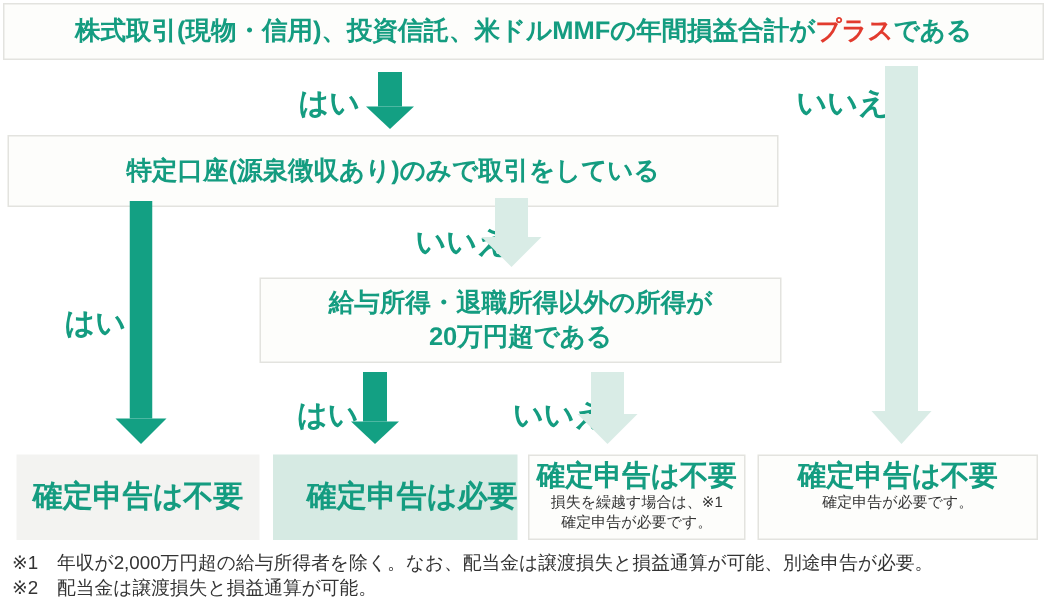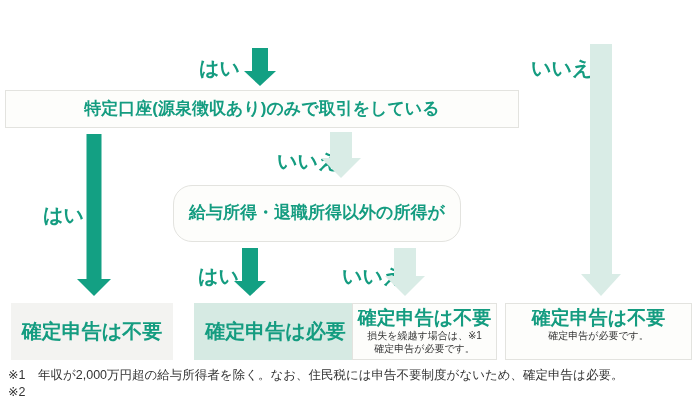--- a/index.html
+++ b/index.html
@@ -50,89 +50,96 @@
   .footnotes { position:absolute; left:8px; top:367px; color:var(--note); font-size:12.5px; }
   .fn-row { display:flex; line-height:17px; }
   .fn-marker { width:30px; flex:0 0 30px; }
   .fn-text { white-space:nowrap; }
 </style>
 </head>
 <body>
 
 <div class="stage">
 
+  <div class="qbox" style="left:2px; top:2px; width:694px; height:38px;">
+    <div>
+      <span>株式取引(現物・信用)、投資信託、米ドルMMFの年間損益合計が</span><span class="red">プラス</span><span>である</span>
+    </div>
+  </div>
 
   <div class="branch-label" style="left:199px; top:55px;">はい</div>
   <div class="arrow dark" style="left:244px; top:48px; width:32px; height:38px;">
     <span class="shaft" style="width:16px; height:23px;"></span>
     <span class="head"></span>
   </div>
 
   <div class="branch-label" style="left:531px; top:55px;">いいえ</div>
   <div class="arrow light" style="left:581px; top:44px; width:40px; height:252px;">
     <span class="shaft" style="width:22px; height:230px;"></span>
     <span class="head"></span>
   </div>
 
-  <div class="qbox" style="left:5px; top:90px; width:514px; height:38px;">
+  <div class="qbox" style="left:5px; top:90px; width:514px; height:48px;">
     <div>特定口座(源泉徴収あり)のみで取引をしている</div>
   </div>
 
   <div class="branch-label" style="left:43px; top:202px;">はい</div>
   <div class="arrow dark" style="left:77px; top:134px; width:34px; height:162px;">
     <span class="shaft" style="width:15px; height:145px;"></span>
     <span class="head" style="border-left-width:17px; border-right-width:17px; border-top-width:17px;"></span>
   </div>
 
   <div class="branch-label" style="left:277px; top:148px;">いいえ</div>
   <div class="arrow light" style="left:321px; top:132px; width:40px; height:46px;">
     <span class="shaft" style="width:22px; height:26px;"></span>
     <span class="head" style="border-top-width:20px;"></span>
   </div>
 
-  <div class="qbox" style="left:173px; top:185px; width:288px; height:57px;border-radius:19px;">
+  <div class="qbox" style="left:173px; top:185px; width:348px; height:57px;">
     <div>
       <div>給与所得・退職所得以外の所得が</div>
+      <div>20万円超である</div>
     </div>
   </div>
 
   <div class="branch-label" style="left:198px; top:263px;">はい</div>
   <div class="arrow dark" style="left:234px; top:248px; width:32px; height:48px;">
     <span class="shaft" style="width:16px; height:33px;"></span>
     <span class="head"></span>
   </div>
 
   <div class="branch-label" style="left:342px; top:263px;">いいえ</div>
   <div class="arrow light" style="left:385px; top:248px; width:40px; height:48px;">
     <span class="shaft" style="width:22px; height:28px;"></span>
     <span class="head" style="border-top-width:20px;"></span>
   </div>
 
   <div class="result gray" style="left:11px; width:162px;">
     <div class="title">確定申告は不要</div>
   </div>
 
-  <div class="result highlight" style="left:194px; width:163px;">
+  <div class="result highlight" style="left:182px; width:163px;align-items:flex-end;">
     <div class="title">確定申告は必要</div>
   </div>
 
   <div class="result outlined" style="left:352px; width:145px;">
     <div class="title">確定申告は不要</div>
     <div class="note-line">損失を繰越す場合は、※1</div>
     <div class="note-line">確定申告が必要です。</div>
   </div>
 
   <div class="result outlined" style="left:505px; width:187px;">
     <div class="title">確定申告は不要</div>
     <div class="note-line">確定申告が必要です。</div>
   </div>
 
   <div class="footnotes">
     <div class="fn-row">
       <span class="fn-marker">※1</span>
-      <span class="fn-text">年収が2,000万円超の給与所得者を除く。なお、住民税には申告不要制度がないため、確定申告は必要。</span>
+      <span class="fn-text">年収が2,000万円超の給与所得者を除く。なお、配当金は譲渡損失と損益通算が可能、別途申告が必要。</span>
     </div>
     <div class="fn-row">
       <span class="fn-marker">※2</span>
+      <span class="fn-text">配当金は譲渡損失と損益通算が可能。</span>
     </div>
   </div>
 
 </div>
 
 </body></html>

